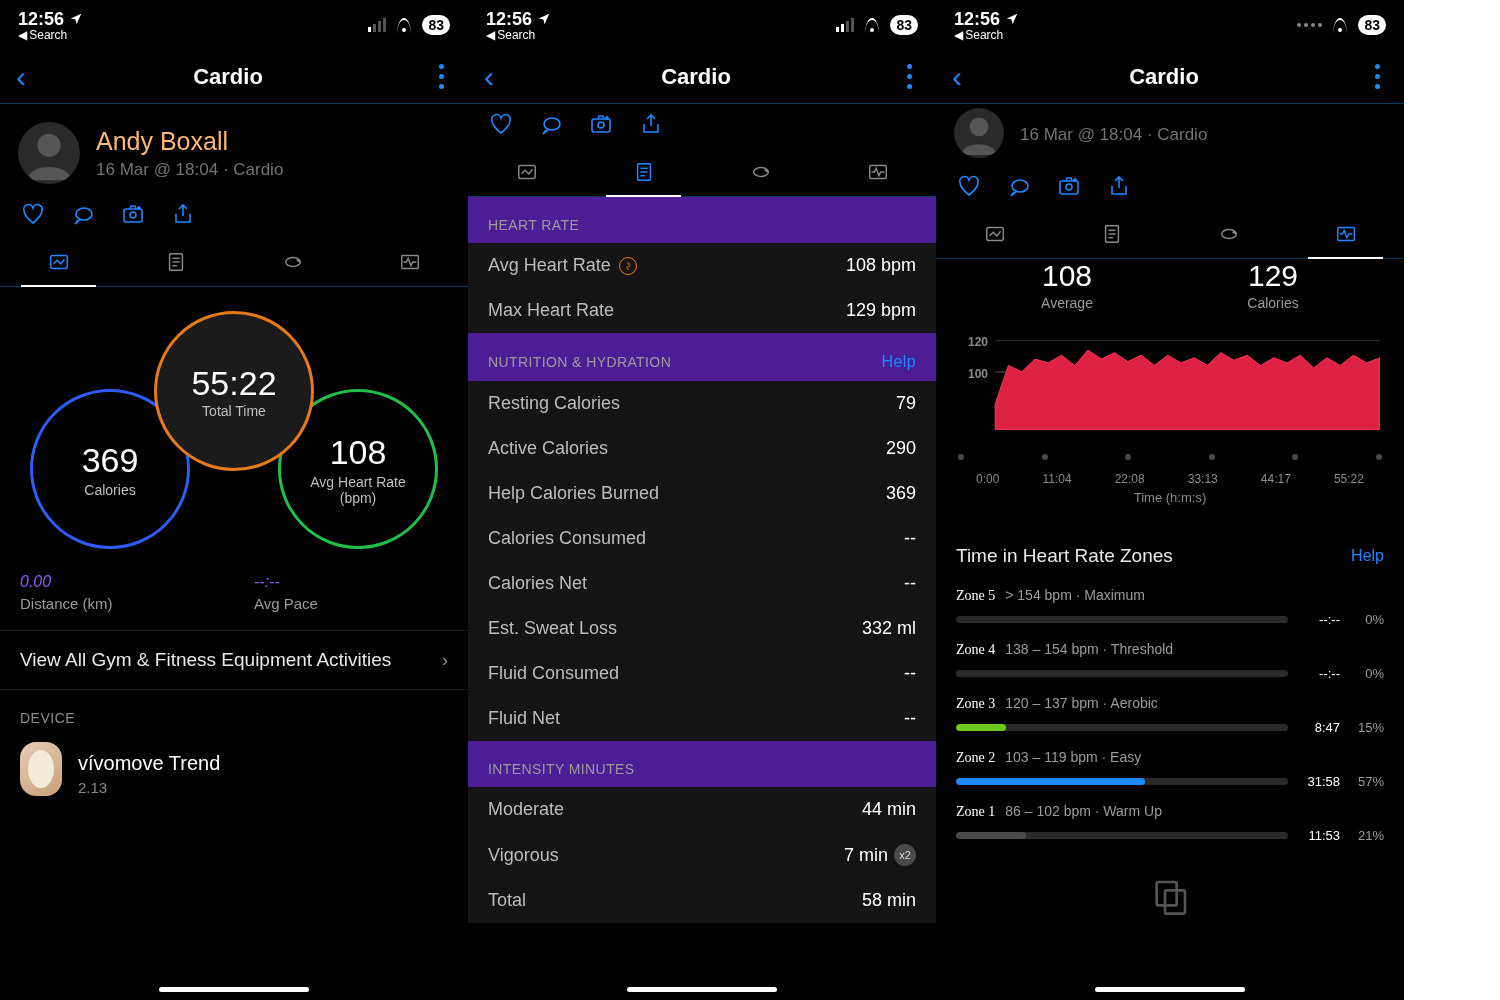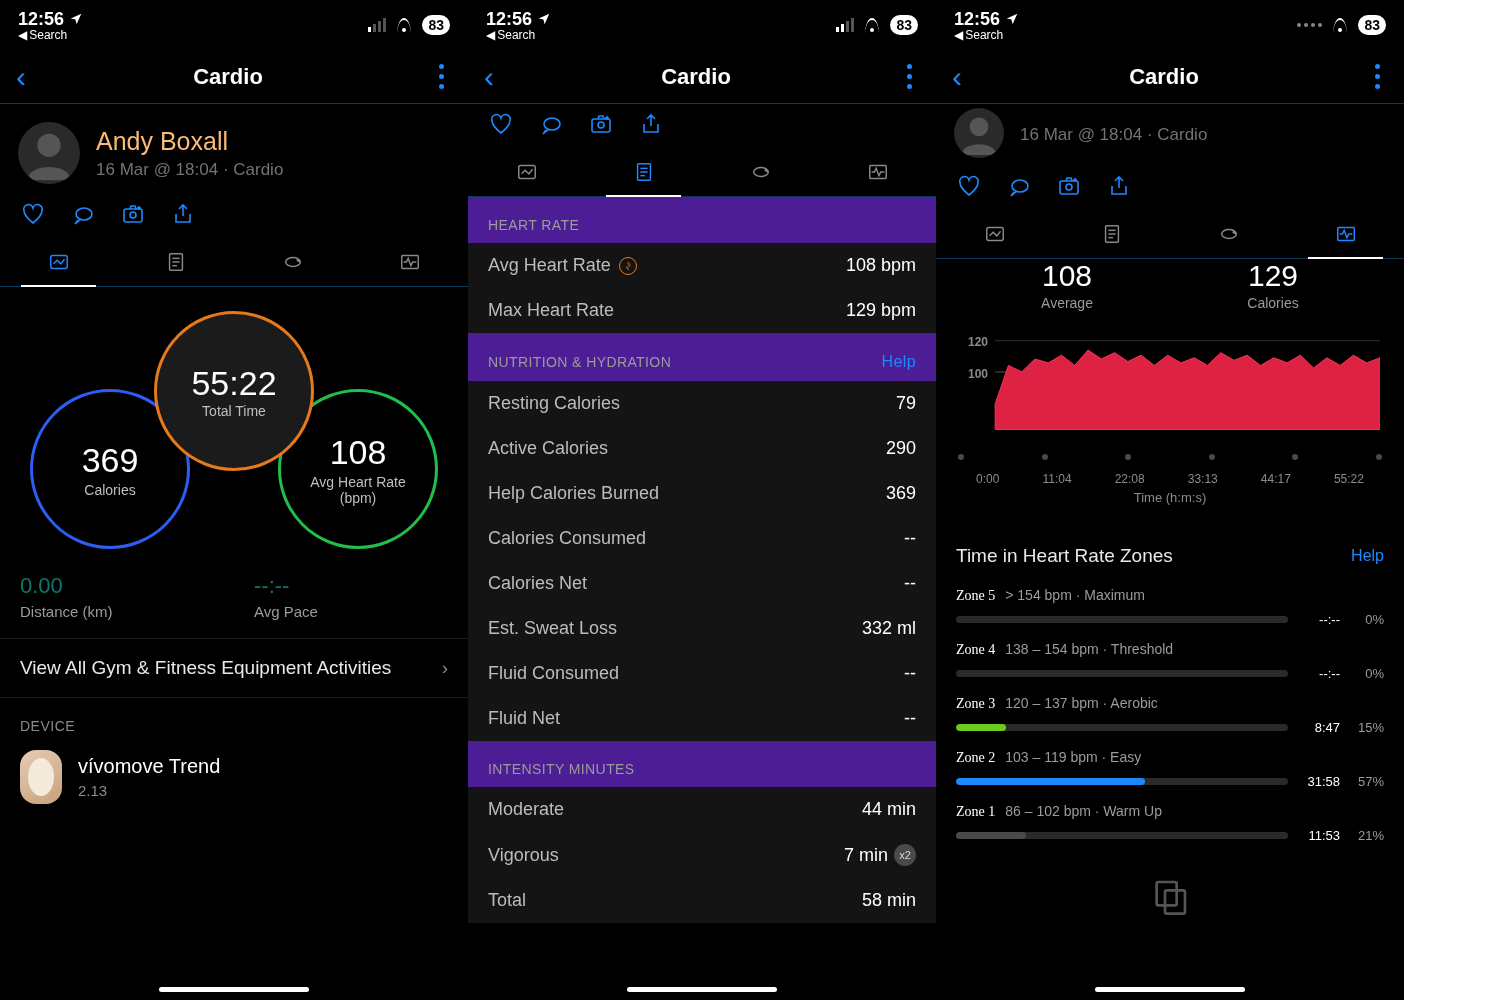--- a/index.html
+++ b/index.html
@@ -59,29 +59,29 @@
   .ring { position:absolute; border-radius:50%; display:flex; flex-direction:column; align-items:center; justify-content:center; }
   .ring .val { font-size:34px; font-weight:400; color:#fff; }
   .ring .lab { font-size:14px; color:#bfbfbf; text-align:center; }
   .ring.orange { width:160px; height:160px; left:154px; top:0; background:#1b1b1b; border:3px solid #e67a1a; z-index:3;}
   .ring.blue { width:160px; height:160px; left:30px; top:78px; border:3px solid #2d5df5; z-index:1;}
   .ring.green { width:160px; height:160px; left:278px; top:78px; border:3px solid #1fbf4a; z-index:1;}
   .ring.blue .lab, .ring.green .lab { margin-top:2px;}
 
   .grid2 { display:flex; padding:12px 20px 18px; gap:40px; }
   .grid2 .cell { flex:1; }
-  .grid2 .v { font-size:22px; color:#0f766e; }
+  .grid2 .v { font-size:16px; color:#8b5cf6;font-style:italic; }
   .grid2 .l { color:#9b9b9b; font-size:15px; margin-top:4px; }
 
   .linkrow { display:flex; align-items:center; justify-content:space-between; padding:18px 20px; font-size:19px; border-top:1px solid #1a1a1a; border-bottom:1px solid #1a1a1a;}
   .linkrow .chev { color:#888; }
 
   .sect-label { color:#8b8b8b; font-size:14px; letter-spacing:0.5px; padding:20px 20px 10px; }
 
-  .device { display:flex; align-items:center; gap:16px; padding:6px 20px 20px; }
+  .device { display:flex; align-items:flex-end; gap:16px; padding:6px 20px 20px; }
   .watch { width:42px; height:54px; border-radius:16px; background:linear-gradient(145deg,#e6cdb4,#c8a07a); position:relative; }
   .watch::before { content:""; position:absolute; inset:8px; border-radius:50%; background:#f4ead9; }
   .device .dn { font-size:20px; color:#fff; }
   .device .dv { color:#8b8b8b; font-size:15px; margin-top:4px; }
 
   .home-ind { position:absolute; bottom:8px; left:50%; transform:translateX(-50%); width:150px; height:5px; background:#fff; border-radius:3px; }
 
   
   .section-head { background:#4c1d95; color:#9b9b9b; font-size:14px; padding:20px 20px 10px; letter-spacing:0.4px; display:flex; justify-content:space-between; align-items:center;}
   .section-head .help { color:#1e88ff; font-size:16px; }

